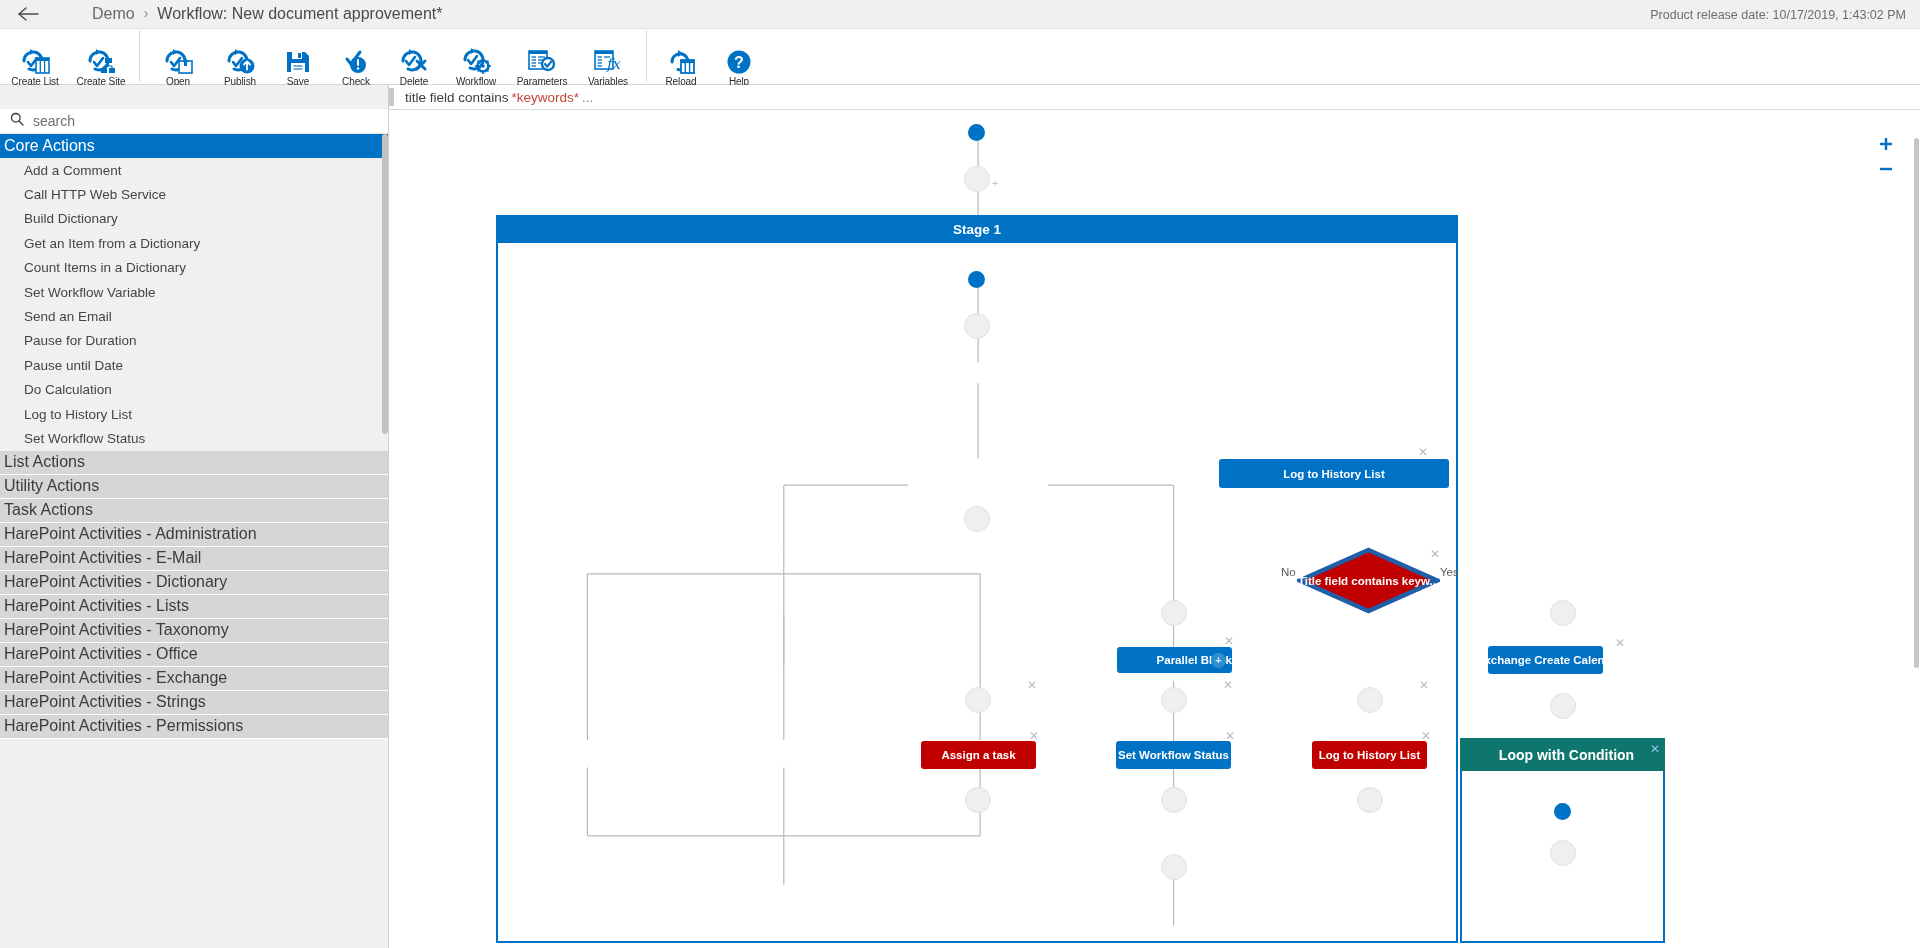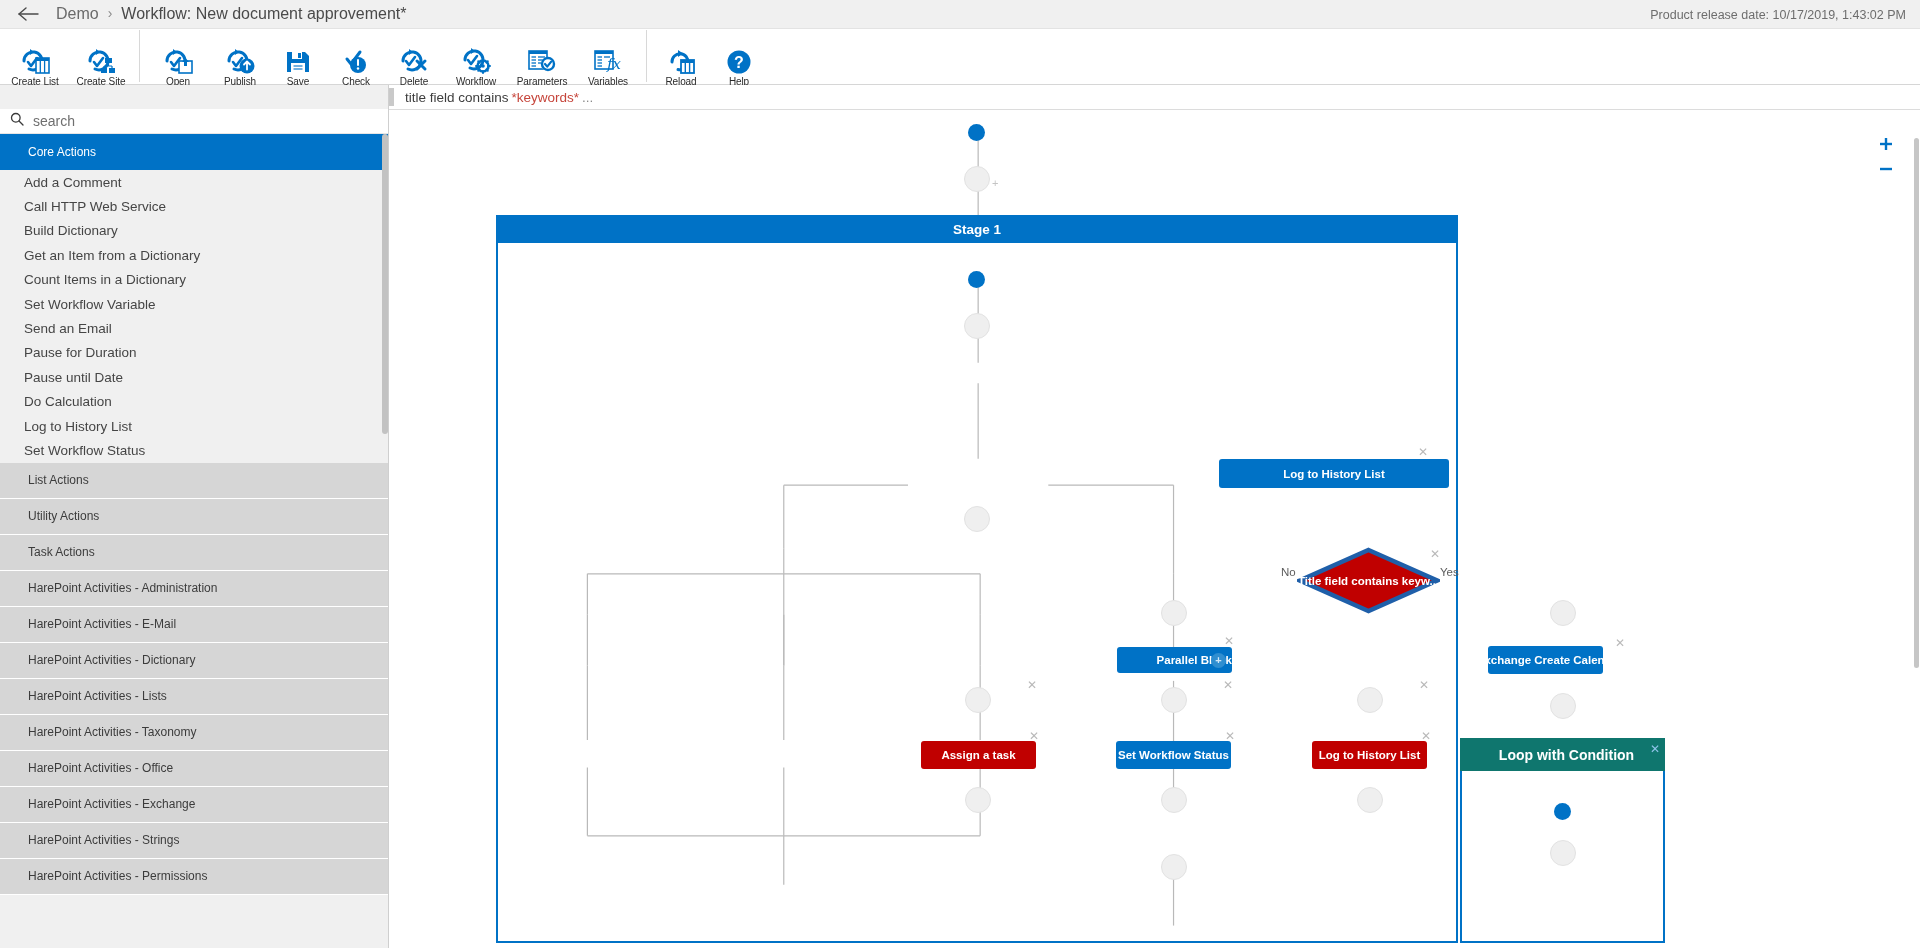--- a/index.html
+++ b/index.html
@@ -18,21 +18,21 @@
     display: flex; align-items: center;
     border-bottom: 1px solid #e3e3e3;
     position: relative;
   }
   .back-btn {
     width: 56px; height: 29px;
     display: flex; align-items: center; justify-content: center;
     cursor: pointer;
   }
   .back-btn svg { display: block; }
-  .crumbs { display: flex; font-size: 16px; color: #555; }
+  .crumbs { display: flex; font-size: 16px; color: #555; margin-left: 36px; }
   .crumb { color: #6a6a6a; cursor: pointer; }
   .crumb-sep { margin: 0 9px; color: #8a8a8a; font-size: 14px; }
   .crumb-current { color: #4a4a4a; }
   .release {
     position: absolute; right: 14px; top: 0; height: 29px;
     display: flex; align-items: center;
     font-size: 12.5px; color: #6d6d6d;
   }
 
   
@@ -79,23 +79,23 @@
     margin-top: 24px;
   }
   .searchrow input {
     border: 0; outline: 0; flex: 1;
     font-size: 14px; color: #333; font-family: "Liberation Sans", sans-serif;
     background: transparent;
   }
   .searchrow input::placeholder { color: #6f6f6f; }
   .sb-scroll { flex: 1 1 auto; overflow: hidden; position: relative; }
   .sb-group-hdr {
-    height: 36px; display: flex; align-items: center;
-    padding-left: 28px;
-    font-size: 12px; color: #3c3c3c;
+    height: 24px; display: flex; align-items: center;
+    padding-left: 4px;
+    font-size: 16px; color: #3c3c3c;
     background: #d6d6d6;
     border-bottom: 1px solid #ffffff;
     cursor: pointer;
   }
   .sb-group-hdr.active { background: #0072c6; color: #ffffff; border-bottom-color: #0072c6; }
   .sb-item {
     height: 24.4px; display: flex; align-items: center;
     padding-left: 24px;
     font-size: 13.5px; color: #454545;
     cursor: pointer;

